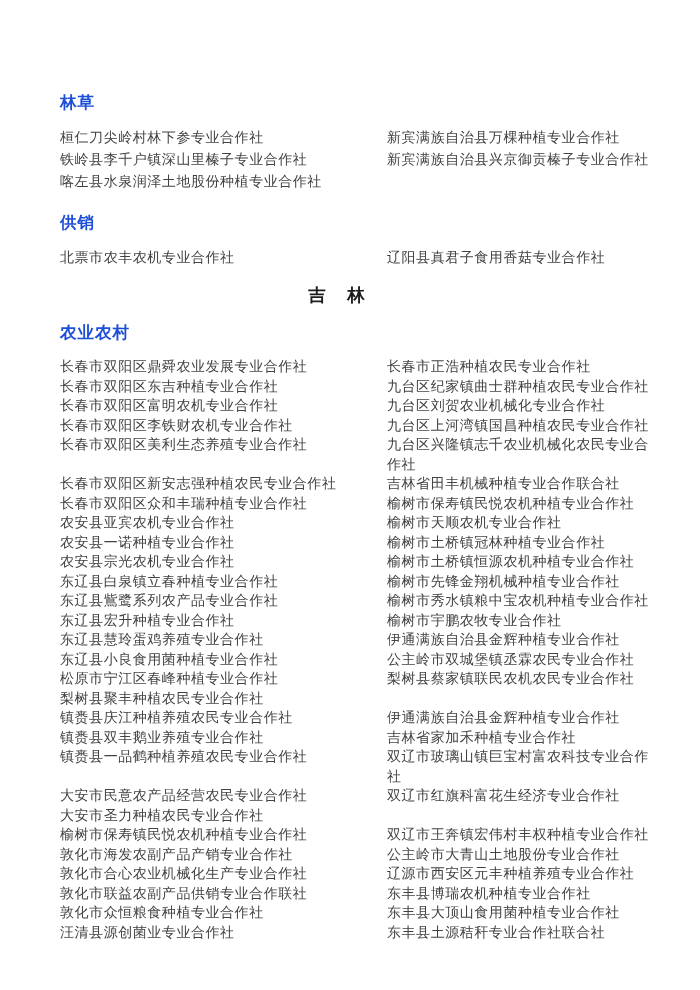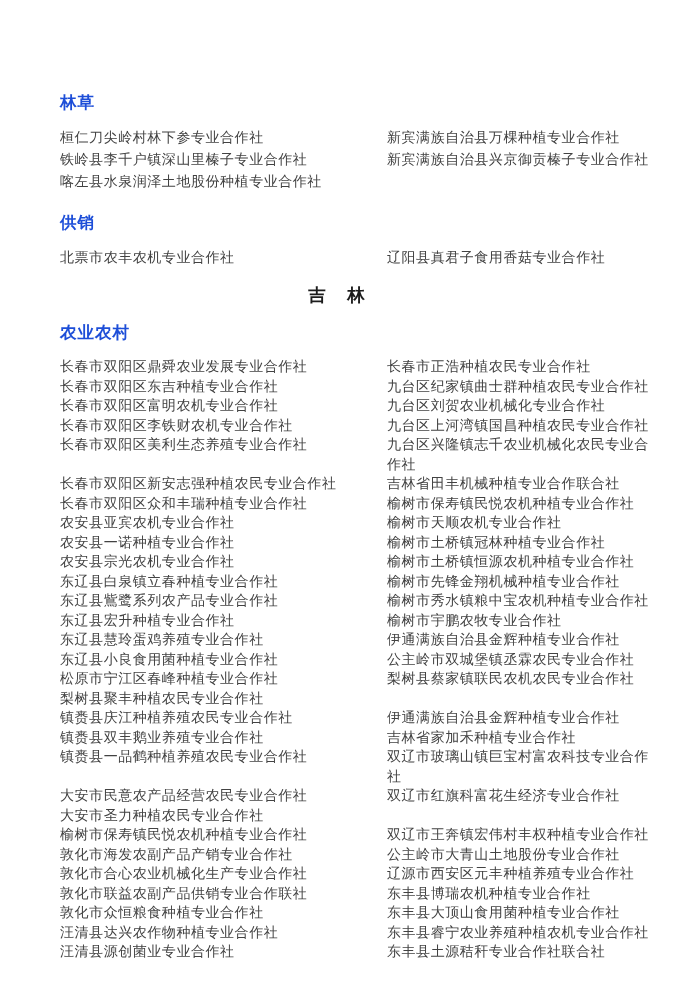--- a/index.html
+++ b/index.html
@@ -184,22 +184,18 @@
       </div>
       <div class="row">
         <div class="cell left">敦化市联益农副产品供销专业合作联社</div>
         <div class="cell right">东丰县博瑞农机种植专业合作社</div>
       </div>
       <div class="row">
         <div class="cell left">敦化市众恒粮食种植专业合作社</div>
         <div class="cell right">东丰县大顶山食用菌种植专业合作社</div>
       </div>
       <div class="row">
-        <div class="cell left">汪清县达兴农作物种植专业合作社</div>
-        <div class="cell right">东丰县睿宁农业养殖种植农机专业合作社</div>
-      </div>
-      <div class="row">
         <div class="cell left">汪清县源创菌业专业合作社</div>
         <div class="cell right">东丰县土源秸秆专业合作社联合社</div>
       </div>
     </div>
 
 </div>
 
 </body></html>

